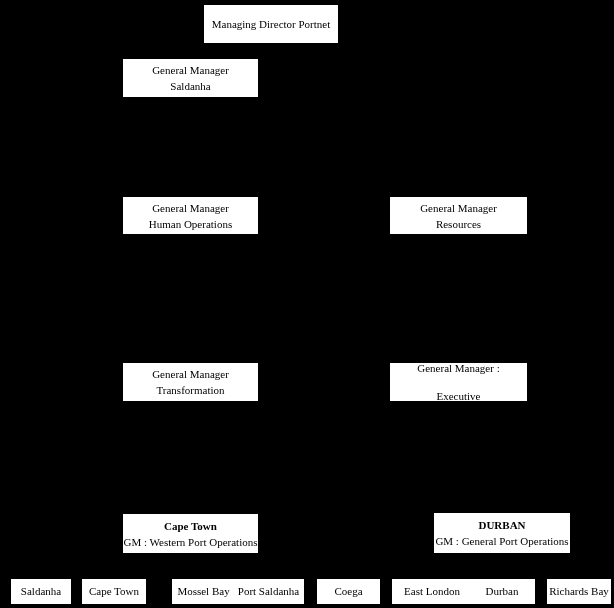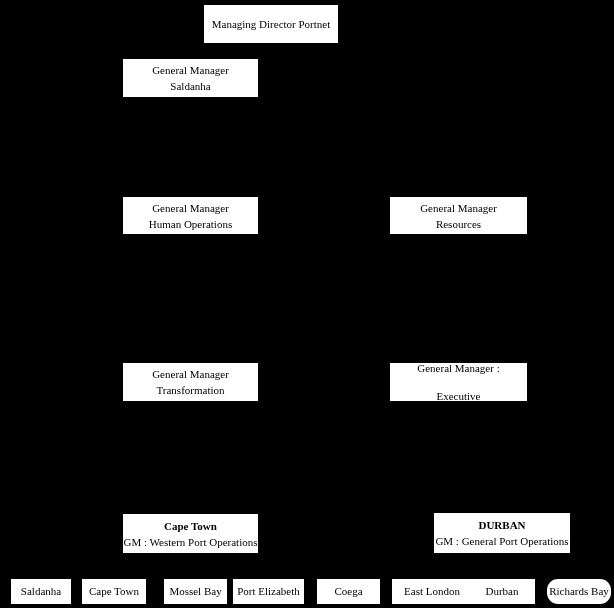--- a/index.html
+++ b/index.html
@@ -51,26 +51,26 @@
     display: flex;
     justify-content: center;
     align-items: center;
     text-align: center;
     font-size: 11px;
     line-height: 25px;
     white-space: nowrap;
   }
   #port-0 { left:   11px; width: 60px; }
   #port-1 { left:  82px; width: 64px; }
-  #port-2 { left: 164px; width: 63px; }
+  #port-2 { left: 172px; width: 63px; }
   #port-3 { left: 233px; width: 71px; }
   #port-4 { left: 317px; width: 63px; text-align: center; }
   #port-5 { left: 392px; width: 80px; }
   #port-6 { left: 469px; width: 66px; }
-  #port-7 { left: 547px; width: 64px; border-radius: 11px; }
+  #port-7 { left: 547px; width: 64px; }
 </style>
 </head>
 <body>
 
 <div id="canvas">
 
   <div class="node" id="node-executive">
     <span class="line">Managing Director Portnet</span>
   </div>
 
@@ -105,19 +105,19 @@
   </div>
 
   <div class="node" id="node-durban-gm">
     <span class="line bold">DURBAN</span>
     <span class="line">GM : General Port Operations</span>
   </div>
 
   <div class="port" id="port-0">Saldanha</div>
   <div class="port" id="port-1">Cape Town</div>
   <div class="port" id="port-2">Mossel Bay</div>
-  <div class="port" id="port-3">Port Elizabeth</div>
+  <div class="port" id="port-3">Port Saldanha</div>
   <div class="port" id="port-4">Coega</div>
   <div class="port" id="port-5">East London</div>
   <div class="port" id="port-6">Durban</div>
   <div class="port" id="port-7">Richards Bay</div>
 
 </div>
 
 </body></html>

